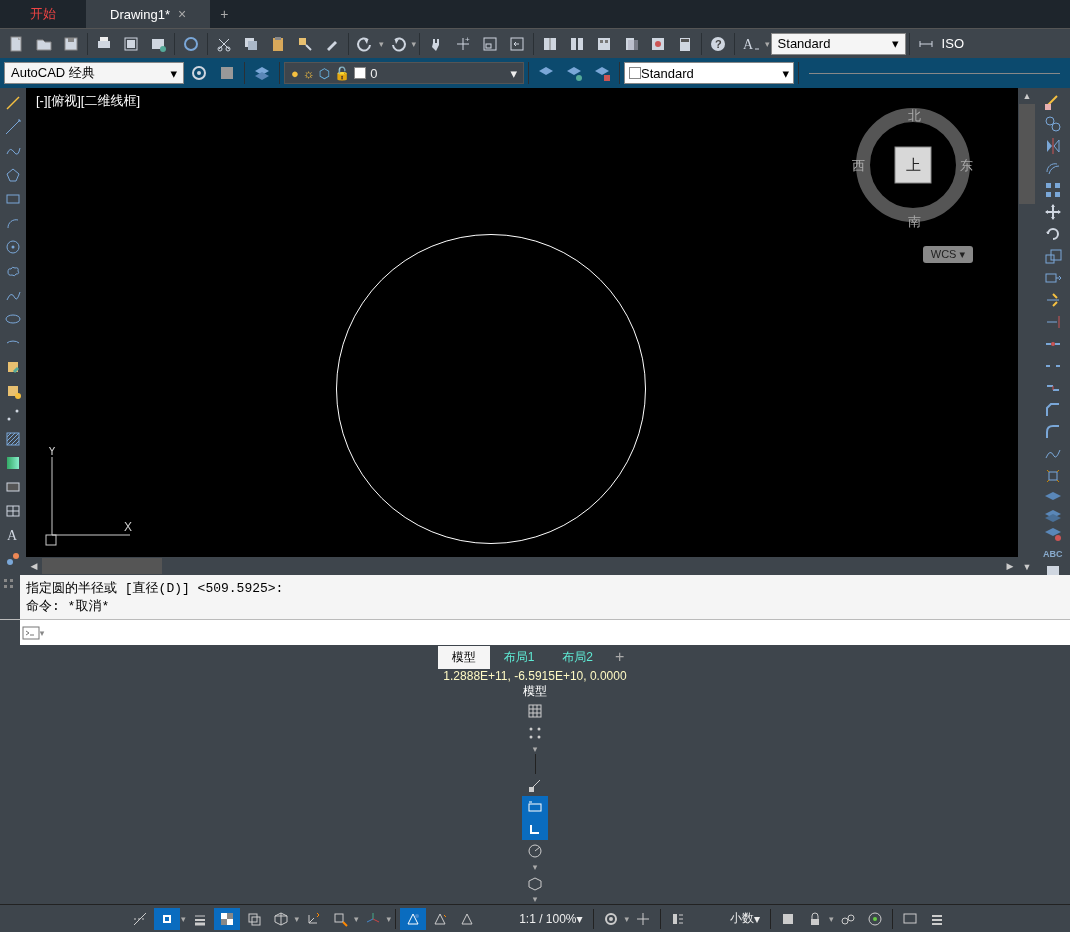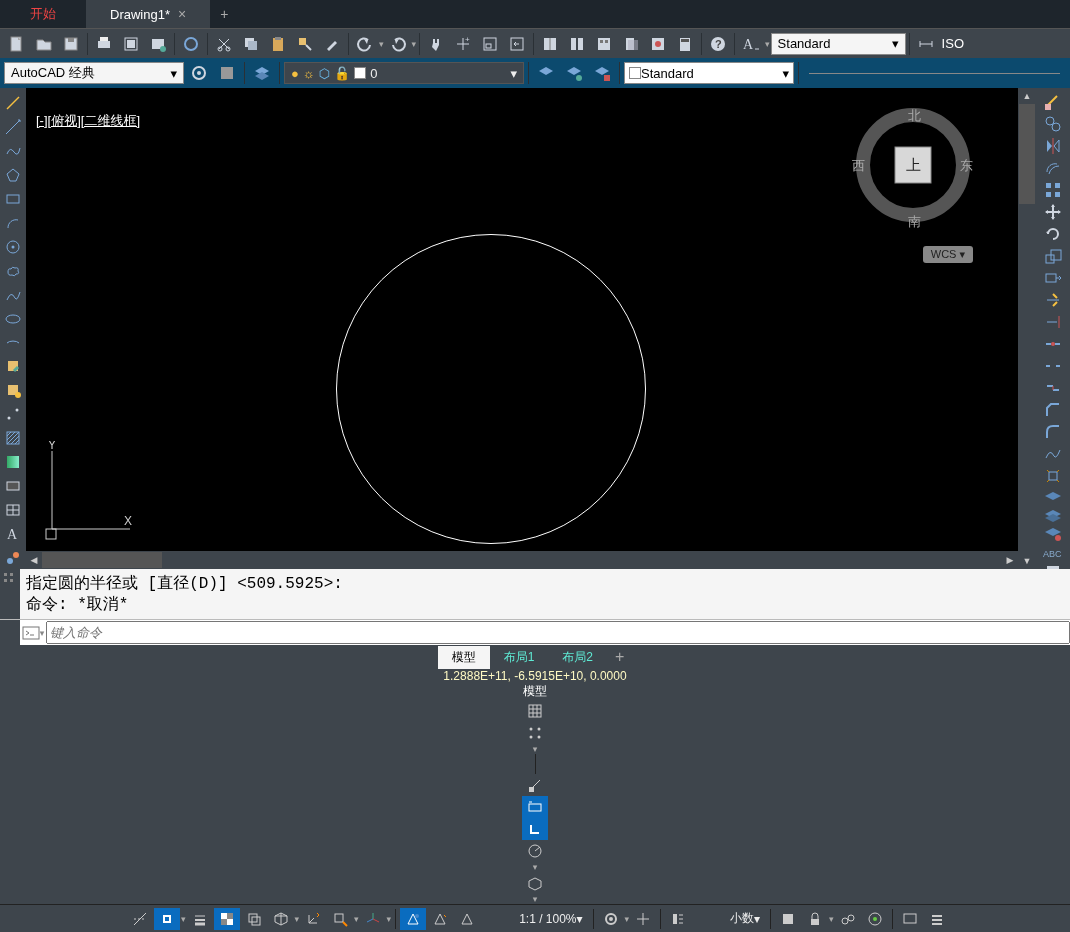--- a/index.html
+++ b/index.html
@@ -14,37 +14,37 @@
 .tbtn { width: 26px; height: 26px; display: flex; align-items: center; justify-content: center; cursor: pointer; }
 .sep { width: 1px; height: 22px; background: #2a3035; margin: 0 2px; }
 .dropdown { background: #f5f5f5; color: #000; font-size: 13px; padding: 2px 6px; display: flex; align-items: center; gap: 1px; border: 1px solid #888; height: 22px; }
 .ws-dropdown { flex: 0 0 180px; }
 .txtsty { flex: 0 0 135px; }
 .dd-arrow { margin-left: auto; }
 .secondary-row { display: flex; background: #0c4a6e; height: 30px; align-items: center; gap: 2px; padding: 0 4px; }
 .main-area { flex: 1; display: flex; overflow: hidden; }
 .left-tools { width: 26px; background: #3e454c; display: flex; flex-direction: column; align-items: center; gap: 2px; padding-top: 4px; }
 .lt-btn { width: 22px; height: 22px; display: flex; align-items: center; justify-content: center; cursor: pointer; }
-.right-tools { width: 34px; background: #3e454c; display: flex; flex-direction: column; align-items: center; gap: 2px; padding-top: 4px; }
+.right-tools { width: 34px; background: #3e454c; display: flex; flex-direction: column; align-items: center; gap: 2px; padding-top: 4px; font-weight: bold; }
 .rt-btn { width: 28px; height: 24px; display: flex; align-items: center; justify-content: center; cursor: pointer; }
 .canvas-wrap { flex: 1; display: flex; flex-direction: column; background: #000; position: relative; }
 .canvas { flex: 1; position: relative; overflow: hidden; }
-.view-label { position: absolute; top: 24px; left: 10px; color: #fff; font-size: 13px; text-decoration: underline; }
+.view-label { position: absolute; top: 4px; left: 10px; color: #fff; font-size: 13px; }
 .circle-draw { position: absolute; border: 1px solid #fff; border-radius: 50%; width: 310px; height: 310px; left: 310px; top: 146px; }
 .ucs-axes { position: absolute; bottom: 10px; left: 14px; }
 .navcube { position: absolute; top: 12px; right: 40px; width: 130px; height: 130px; }
 .wcs-label { position: absolute; top: 158px; right: 45px; background: #888; color: #222; font-size: 11px; padding: 2px 8px; border-radius: 3px; }
 .vscroll { width: 18px; background: #3e454c; position: relative; }
 .vscroll-thumb { position: absolute; top: 16px; left: 1px; right: 1px; height: 100px; background: #555; }
 .vscroll-btn { height: 16px; display: flex; align-items: center; justify-content: center; font-size: 9px; color: #ccc; }
 .hscroll { height: 18px; background: #3e454c; display: flex; }
 .hscroll .vscroll-btn { width: 16px; height: 18px; }
 .hscroll-track { flex: 1; position: relative; }
 .hscroll-thumb { position: absolute; left: 0; top: 1px; bottom: 1px; width: 120px; background: #555; }
-.cmd-area { background: #f5f5f5; color: #000; font-family: "Consolas","Courier New",monospace; font-size: 16px; display: flex; }
+.cmd-area { background: #f5f5f5; color: #000; font-family: "Consolas","Courier New",monospace; font-size: 13px; display: flex; }
 .cmd-handle { width: 20px; background: #3e454c; }
 .cmd-text { flex: 1; padding: 4px 6px; white-space: pre; }
 .cmd-input-row { background: #fff; color: #000; display: flex; align-items: center; height: 26px; border-top: 1px solid #bbb; }
 .cmd-input-row .handle2 { width: 20px; background: #3e454c; height: 100%; }
 .cmd-icon { width: 26px; display: flex; align-items: center; justify-content: center; }
 .cmd-input { flex: 1; font-style: italic; color: #888; font-size: 13px; padding: 2px; }
 .layout-tabs { height: 24px; background: #3e454c; display: flex; align-items: center; gap: 0; }
 .ltab { padding: 3px 14px; font-size: 12px; color: #5eead4; }
 .ltab.active { background: #f5f5f5; color: #000; }
 .ltab-add { padding: 3px 8px; color: #aaa; }
@@ -629,21 +629,20 @@
 <div class="cmd-input-row">
   <div class="handle2"></div>
   <div class="cmd-icon">
       <svg width="18" height="14">
         <rect x="1" y="1" width="16" height="12" fill="none" stroke="#777"></rect>
         <path d="M4 5 L7 7 L4 9" stroke="#777" fill="none"></path>
         <line x1="8" y1="9" x2="12" y2="9" stroke="#777"></line>
       </svg>
       <span style="color:#888;font-size:9px;">▾</span>
     </div>
-  <input class="cmd-input" placeholder="键入命令" style="">
 </div>
 
 <div style="display:flex;align-items:center;background:#3e454c;flex-direction:column;">
   <div class="layout-tabs">
     <div class="ltab active">模型</div>
     <div class="ltab">布局1</div>
     <div class="ltab">布局2</div>
     <div class="ltab-add">+</div>
   </div>
   <div style="flex:1"></div>

